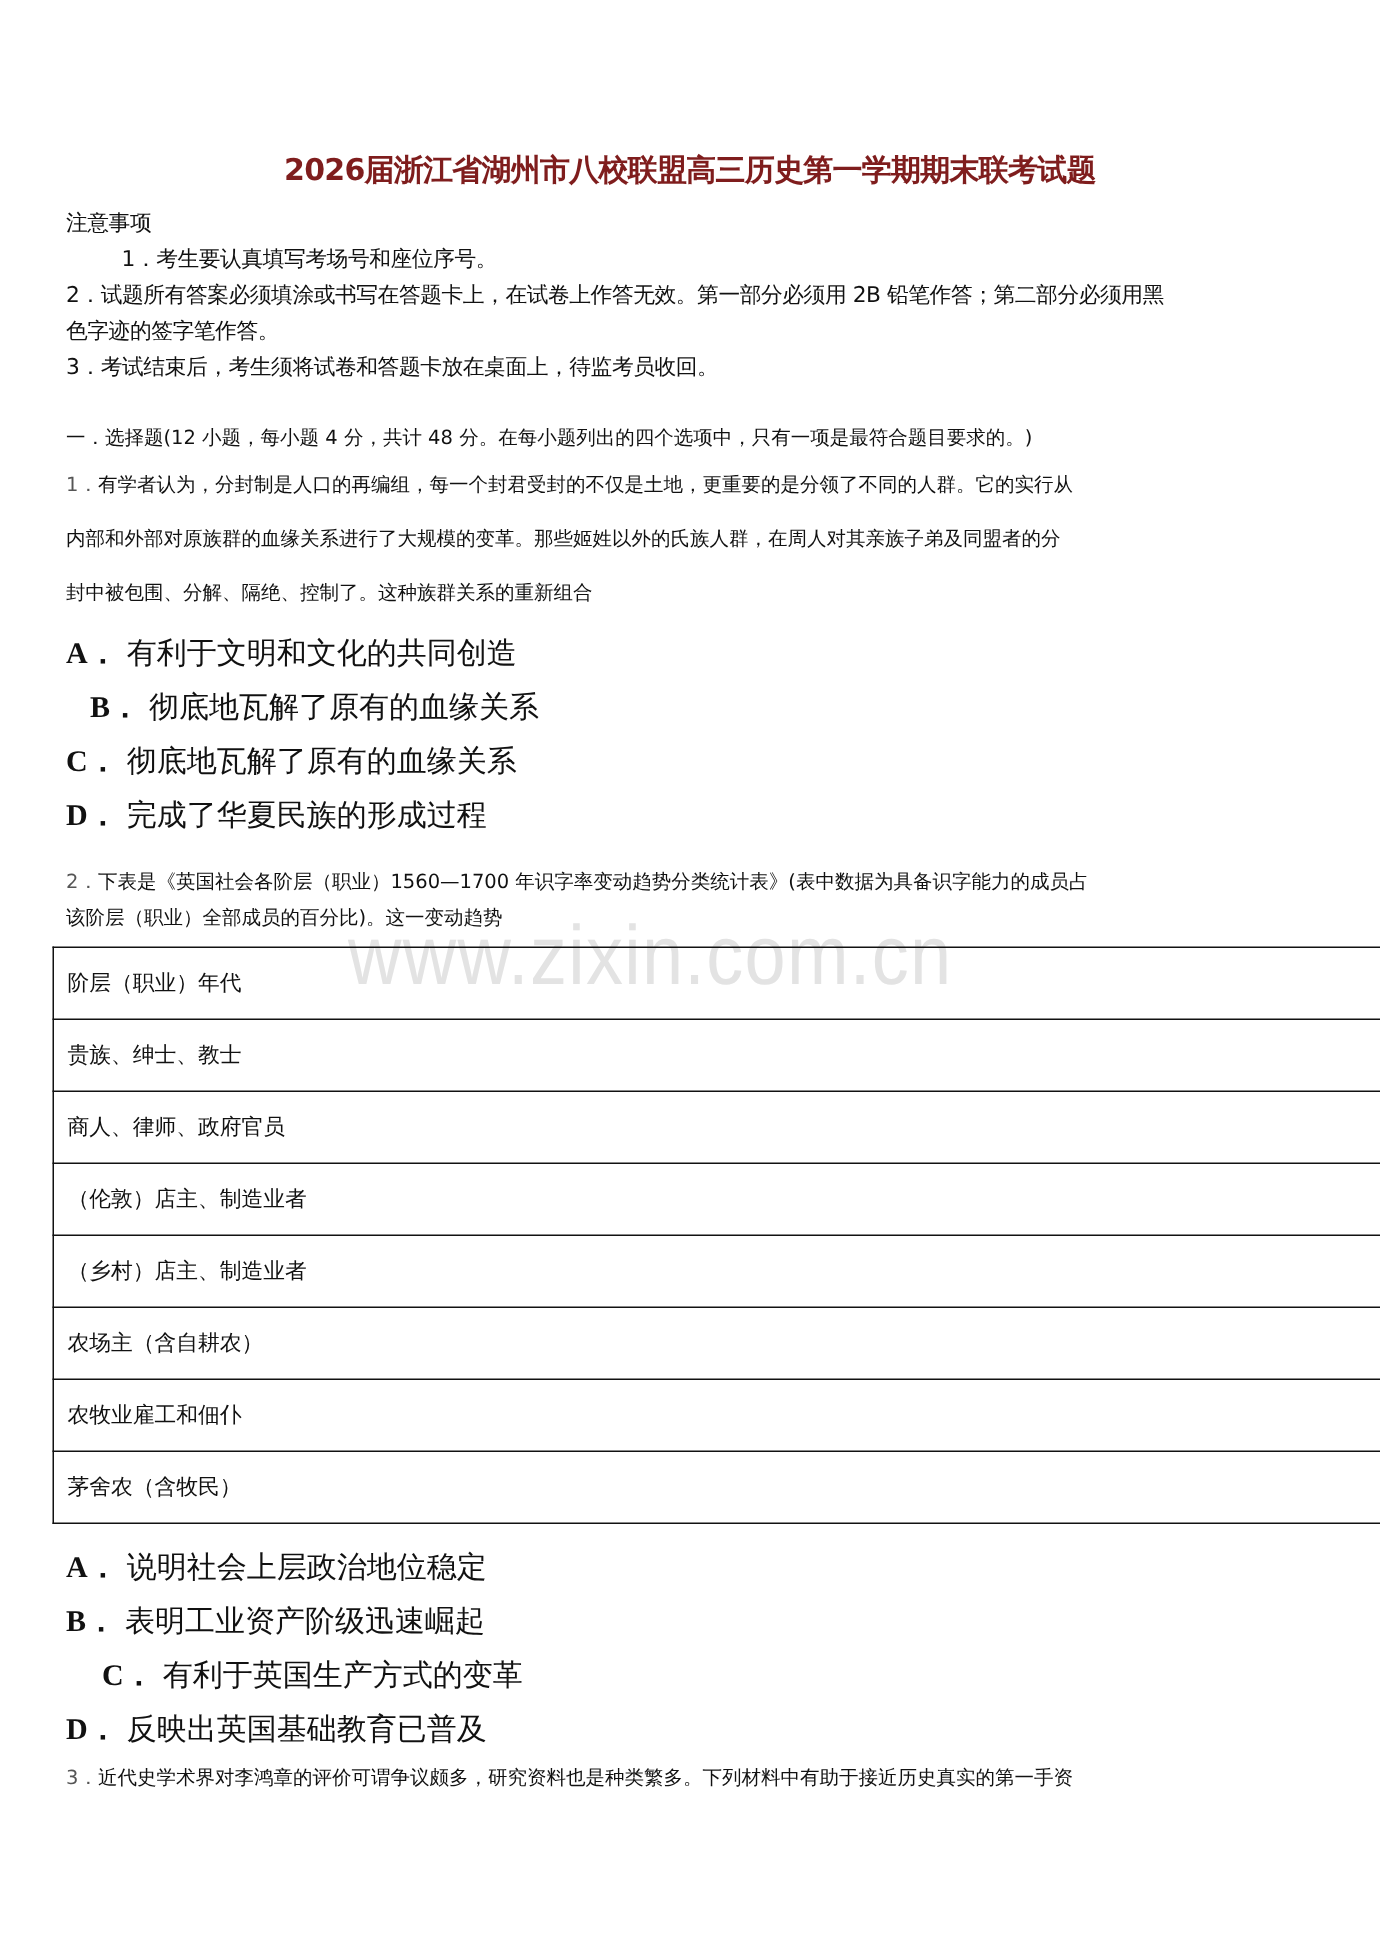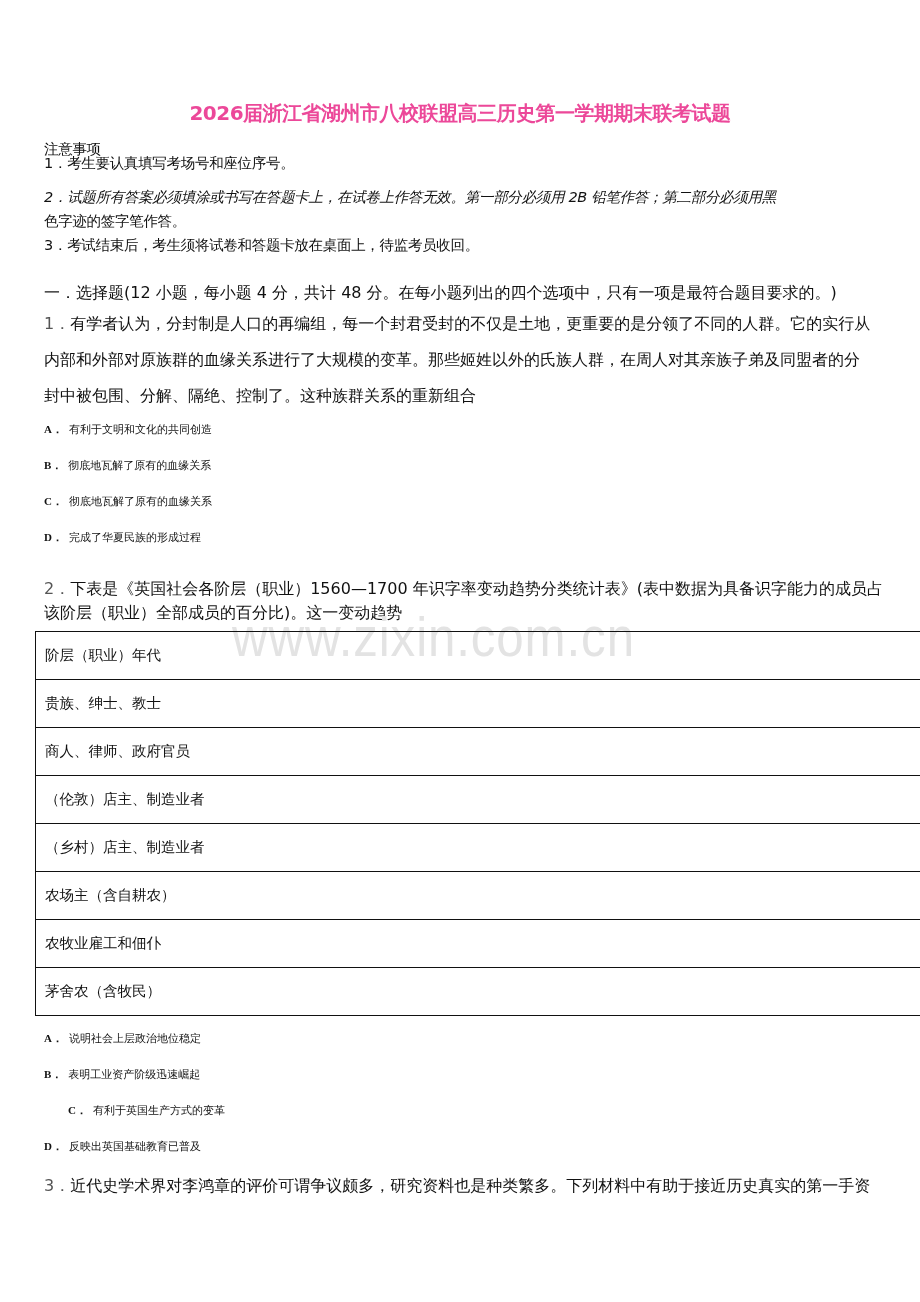--- a/index.html
+++ b/index.html
@@ -5,35 +5,35 @@
   html, body { margin: 0; padding: 0; background: #ffffff; }
   body {
     width: 920px; height: 1302px; position: relative; overflow: hidden;
     font-family: "DejaVu Serif", "Liberation Serif", serif;
     color: #111;
   }
   .abs { position: absolute; white-space: nowrap; }
   .title {
     left: 0; width: 920px; top: 100px; text-align: center;
     font-family: "DejaVu Sans", "Liberation Sans", sans-serif;
-    font-weight: bold; font-size: 20px; letter-spacing: -0.5px; color: #ec4899;
+    font-weight: bold; font-size: 20px; letter-spacing: -0.5px; color: #7f1d1d;
   }
   .notice {
     left: 44px; font-size: 14.5px; line-height: 24px;
     font-family: "DejaVu Sans", "Liberation Sans", sans-serif;
     letter-spacing: -0.3px;
   }
   .para {
-    left: 44px; font-size: 16px;
+    left: 44px; font-size: 13px;
     font-family: "DejaVu Sans", "Liberation Sans", sans-serif;
     letter-spacing: 0px;
   }
   .qnum { color: #555; }
   .opt {
-    left: 44px; font-size: 11px;
+    left: 44px; font-size: 20px;
     font-family: "DejaVu Serif", "Liberation Serif", serif;
   }
   .opt .letter { font-weight: bold; font-family: "Liberation Serif", "DejaVu Serif", serif; margin-right: 6px; }
   .watermark {
     left: 232px; top: 604px; font-size: 56px; color: #e3e3e3;
     font-family: "Liberation Sans", "DejaVu Sans", sans-serif;
     letter-spacing: 1px; z-index: 0; transform: scaleX(0.88); transform-origin: left top;
   }
   table.lit {
     position: absolute; left: 35px; top: 631px; width: 900px;
@@ -45,37 +45,37 @@
     font-size: 14.5px; font-family: "DejaVu Serif", "Liberation Serif", serif;
     vertical-align: middle;
   }
 </style>
 </head>
 <body>
 
 <div class="abs title">2026届浙江省湖州市八校联盟高三历史第一学期期末联考试题</div>
 
 <div class="abs notice" style="top:137px;text-align:right;">注意事项</div>
-<div class="abs notice" style="top:151px;">1．考生要认真填写考场号和座位序号。</div>
-<div class="abs notice" style="top:185px;font-style:italic;">2．试题所有答案必须填涂或书写在答题卡上，在试卷上作答无效。第一部分必须用 2B 铅笔作答；第二部分必须用黑</div>
+<div class="abs notice" style="top:161px;margin-left:37px;">1．考生要认真填写考场号和座位序号。</div>
+<div class="abs notice" style="top:185px;">2．试题所有答案必须填涂或书写在答题卡上，在试卷上作答无效。第一部分必须用 2B 铅笔作答；第二部分必须用黑</div>
 <div class="abs notice" style="top:209px;">色字迹的签字笔作答。</div>
 <div class="abs notice" style="top:233px;">3．考试结束后，考生须将试卷和答题卡放在桌面上，待监考员收回。</div>
 
 <div class="abs para" style="top:283px;">一．选择题(12 小题，每小题 4 分，共计 48 分。在每小题列出的四个选项中，只有一项是最符合题目要求的。)</div>
 
 <div class="abs para" style="top:314px;">
   <span class="qnum">1．</span><span>有学者认为，分封制是人口的再编组，每一个封君受封的不仅是土地，更重要的是分领了不同的人群。它的实行从</span>
 </div>
 <div class="abs para" style="top:350px;">内部和外部对原族群的血缘关系进行了大规模的变革。那些姬姓以外的氏族人群，在周人对其亲族子弟及同盟者的分</div>
 <div class="abs para" style="top:386px;">封中被包围、分解、隔绝、控制了。这种族群关系的重新组合</div>
 
 <div class="abs opt" style="top:422px;">
   <span class="letter">A．</span><span>有利于文明和文化的共同创造</span>
 </div>
-<div class="abs opt" style="top:458px;">
+<div class="abs opt" style="top:458px;margin-left:16px;">
   <span class="letter">B．</span><span>彻底地瓦解了原有的血缘关系</span>
 </div>
 <div class="abs opt" style="top:494px;">
   <span class="letter">C．</span><span>彻底地瓦解了原有的血缘关系</span>
 </div>
 <div class="abs opt" style="top:530px;">
   <span class="letter">D．</span><span>完成了华夏民族的形成过程</span>
 </div>
 
 <div class="abs para" style="top:579px;">

